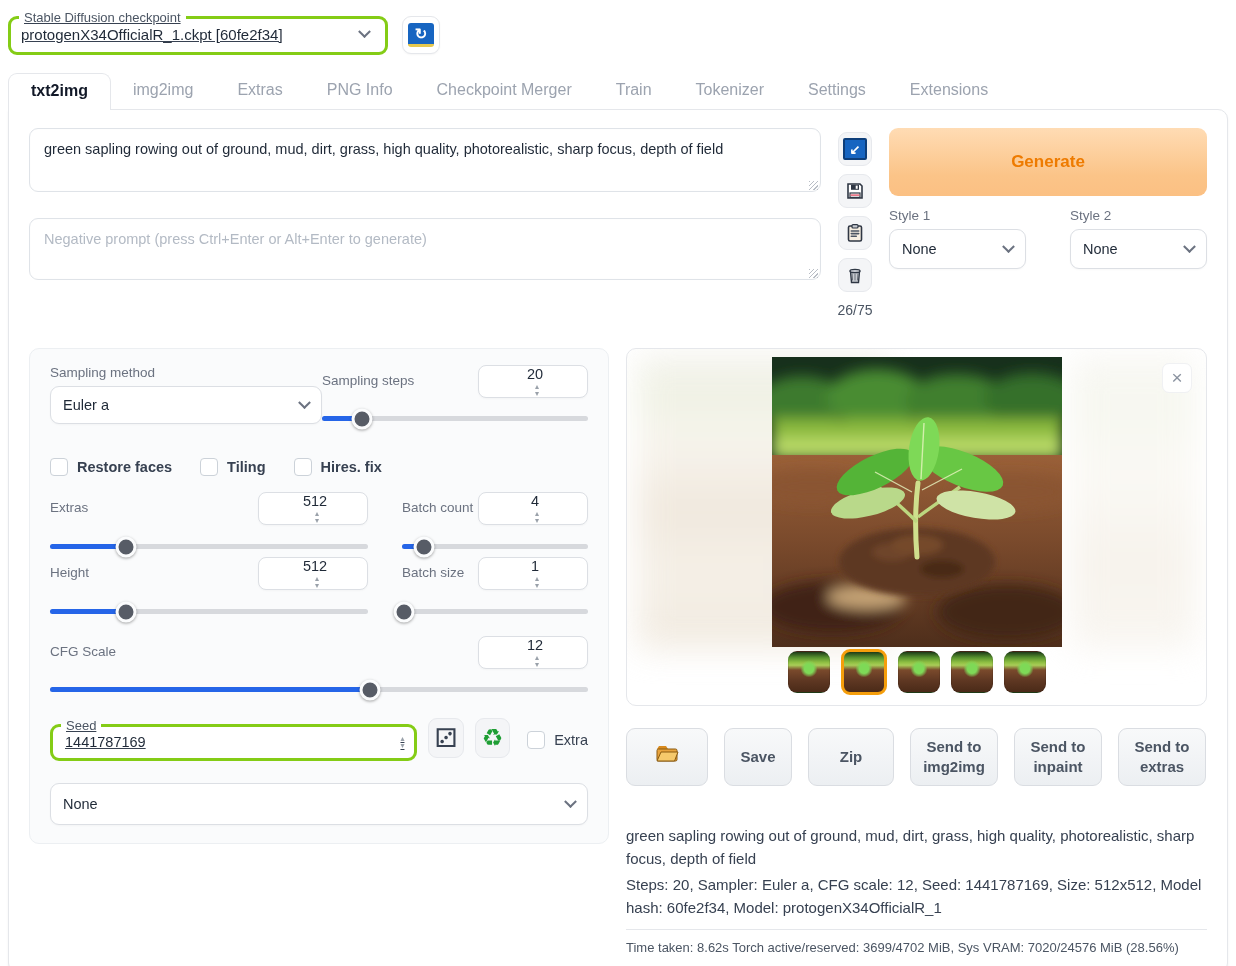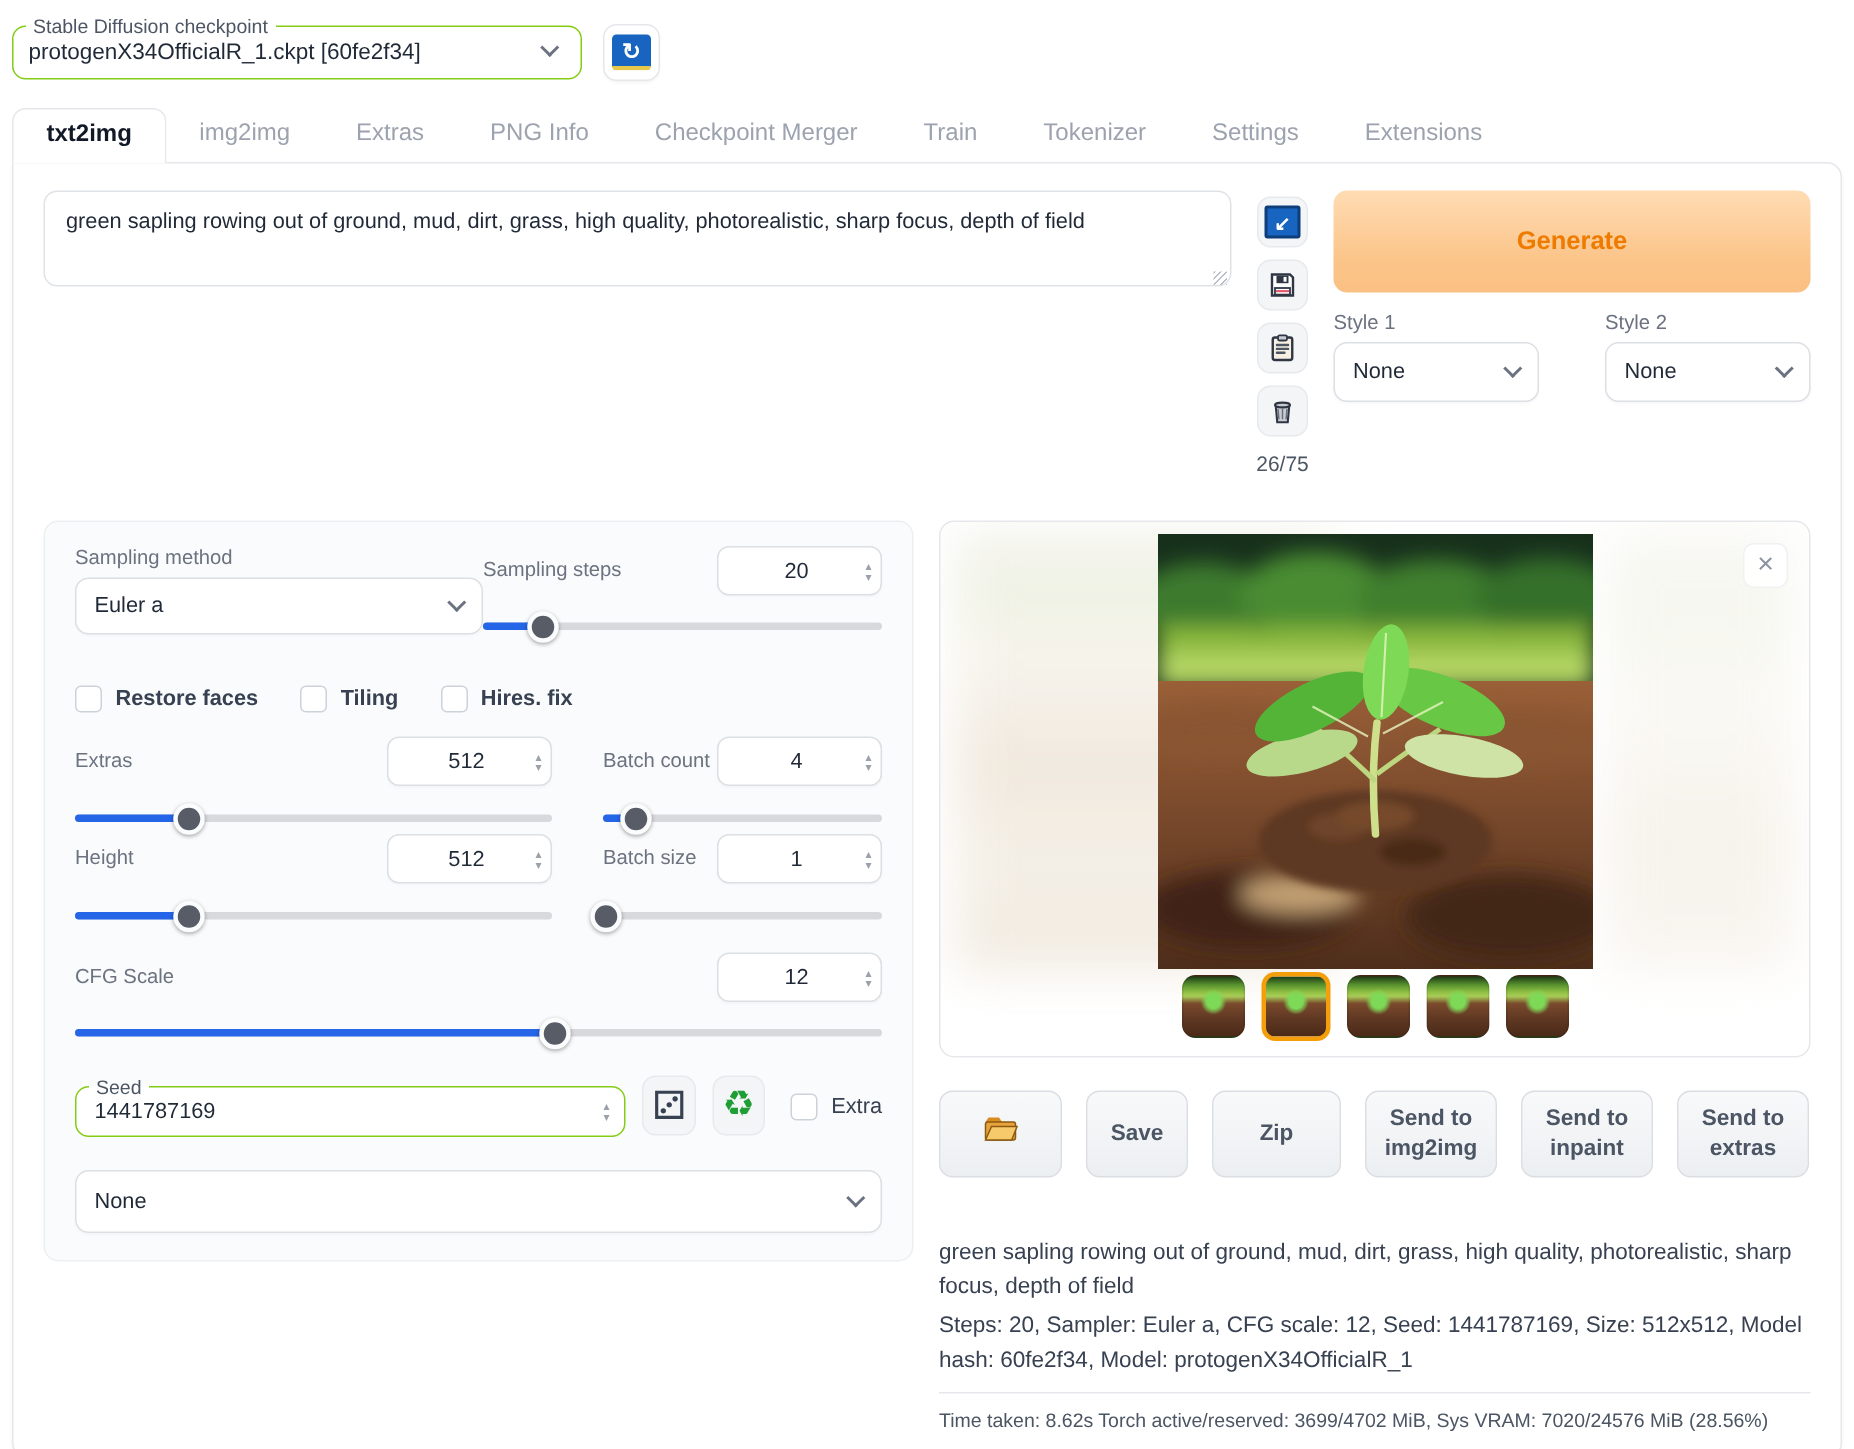--- a/index.html
+++ b/index.html
@@ -1,20 +1,20 @@
 <!DOCTYPE html>
 <html><head>
 <meta charset="utf-8">
 <style>
   * { box-sizing: border-box; margin: 0; padding: 0; }
   html,body { width:1236px; height:966px; background:#fff; font-family:"Liberation Sans", sans-serif; color:#374151; overflow:hidden; }
 
   
   .topbar { display:flex; align-items:flex-start; gap:14px; padding:10px 0 0 8px; }
-  fieldset.fieldbox { border:1px solid #84cc16; border-radius:9px; background:#fff; }
+  fieldset.fieldbox { border:3px solid #84cc16; border-radius:9px; background:#fff;text-decoration:underline; }
   fieldset.fieldbox legend { font-size:13px; color:#4b5563; padding:0 5px; margin-left:8px; }
   .ckpt-box { width:380px; }
   .select-row { display:flex; align-items:center; justify-content:space-between; padding:1px 16px 9px 10px; cursor:pointer; }
   .select-row .val { font-size:15px; color:#1f2937; }
   .chev { width:9px; height:9px; border-right:2px solid #6b7280; border-bottom:2px solid #6b7280; transform:rotate(45deg) translate(-2px,-2px); flex:none; }
   .refresh-btn { width:38px; height:38px; margin-top:6px; border:1px solid #e5e7eb; border-radius:9px; background:#fff; display:flex; align-items:center; justify-content:center; cursor:pointer; box-shadow:0 1px 2px rgba(0,0,0,.04); }
   .refresh-ico { width:26px; height:24px; background:#1765c1; border-radius:3px; border-bottom:3px solid #e6c84d; color:#fff; font-size:15px; font-weight:bold; display:flex; align-items:center; justify-content:center; }
 
   
   .tabs { display:flex; align-items:flex-end; margin:18px 0 0 8px; position:relative; z-index:2; }
@@ -49,21 +49,21 @@
 
   
   .content-row { display:flex; margin-top:30px; align-items:flex-start; }
 
   
   .settings { width:580px; margin-right:17px; background:#fafbfc; border:1px solid #eceff2; border-radius:10px; padding:16px 20px 18px; }
   .samp-row { display:flex; }
   .samp-left { width:272px; }
   .samp-right { flex:1; }
   .label-input-row { display:flex; align-items:flex-start; justify-content:space-between; }
-  .numbox { display:flex; align-items:center; width:110px; height:33px; background:#fff; border:1px solid #dcdfe4; border-radius:8px; padding:0 6px 0 10px; box-shadow:0 1px 2px rgba(0,0,0,.03); }
+  .numbox { display:flex; align-items:center; width:110px; height:33px; background:#fff; border:1px solid #dcdfe4; border-radius:8px; padding:0 6px 0 10px; box-shadow:0 1px 2px rgba(0,0,0,.03);flex-direction:column; }
   .numbox .nval { flex:1; text-align:center; font-size:14.5px; color:#1f2937; }
   .spin { display:flex; flex-direction:column; line-height:7px; color:#9aa1aa; font-size:8px; cursor:pointer; padding-left:4px; }
   .slider { position:relative; height:5px; background:#d7d9dd; border-radius:3px; margin-top:18px; cursor:pointer; }
   .slider .fill { position:absolute; left:0; top:0; height:100%; background:#2565e8; border-radius:3px; }
   .slider .sthumb { position:absolute; top:50%; transform:translate(-50%,-50%); width:21px; height:21px; border-radius:50%; background:#575c66; border:3px solid #fbfcfd; box-shadow:0 1px 3px rgba(0,0,0,.35); }
   .cb-row { display:flex; gap:28px; margin-top:34px; }
   .cb-item { display:flex; align-items:center; gap:9px; cursor:pointer; }
   .cb-box { width:18px; height:18px; background:#fff; border:1px solid #ccd2d9; border-radius:4px; flex:none; }
   .cb-label { font-size:14.5px; font-weight:bold; color:#374151; }
   .dim-grid { display:flex; gap:34px; margin-top:16px; }
@@ -135,20 +135,23 @@
   <div class="tab">Settings</div>
   <div class="tab">Extensions</div>
 </div>
 
 <div class="main-panel">
 
   <div class="prompt-row">
     <div class="prompt-col">
       <div class="resize-grip">
         <textarea class="ta-prompt" style="">green sapling rowing out of ground, mud, dirt, grass, high quality, photorealistic, sharp focus, depth of field</textarea>
+      </div>
+      <div class="resize-grip">
+        <textarea class="ta-neg" placeholder="Negative prompt (press Ctrl+Enter or Alt+Enter to generate)" style=""></textarea>
       </div>
     </div>
     <div class="icon-col">
       <div class="tool-btn">
         <span class="paste-ico">↙</span>
       </div>
       <div class="tool-btn">
         <svg width="20" height="20" viewBox="0 0 20 20">
           <path d="M3 3 h12 l2 2 v12 h-14 z" fill="#fff" stroke="#2f3744" stroke-width="1.6"></path>
           <rect x="6" y="3.8" width="8" height="5" fill="#2f3744"></rect>

